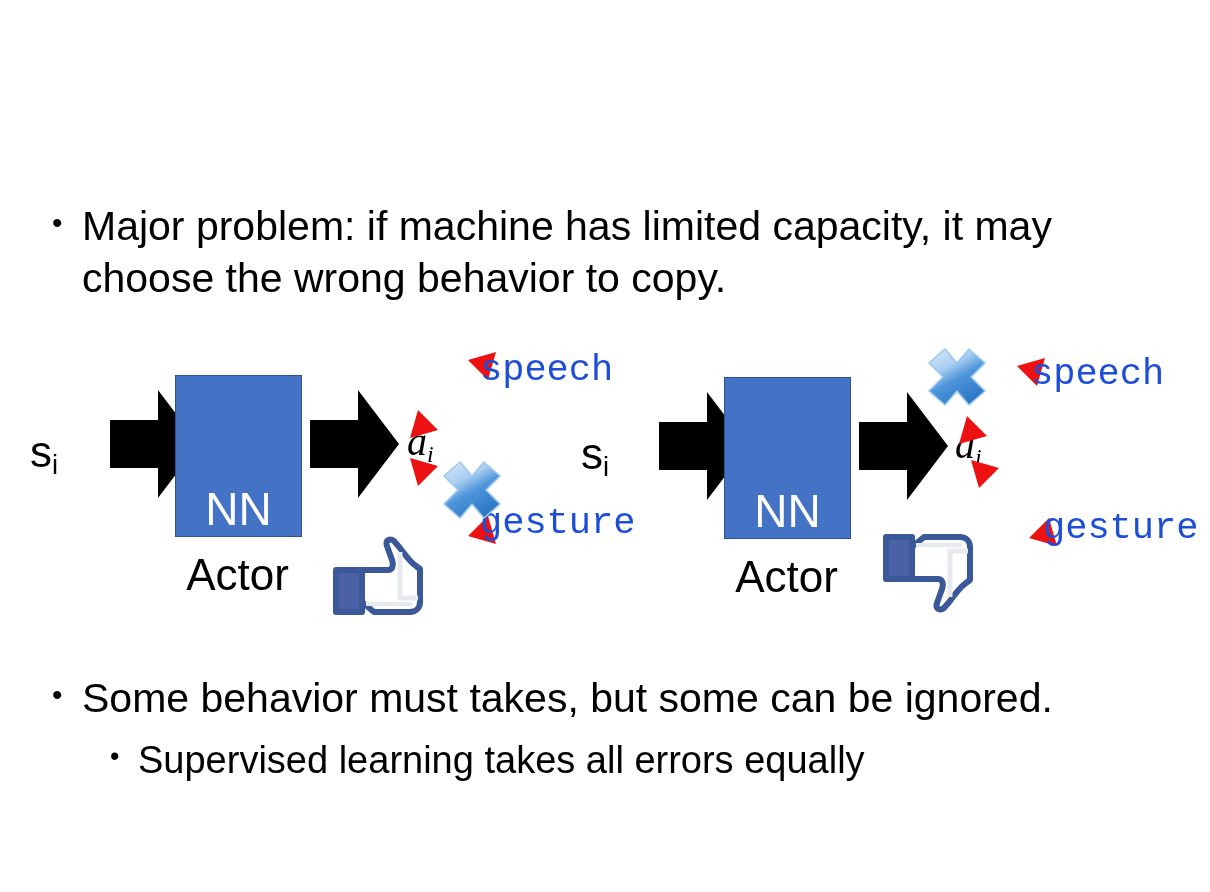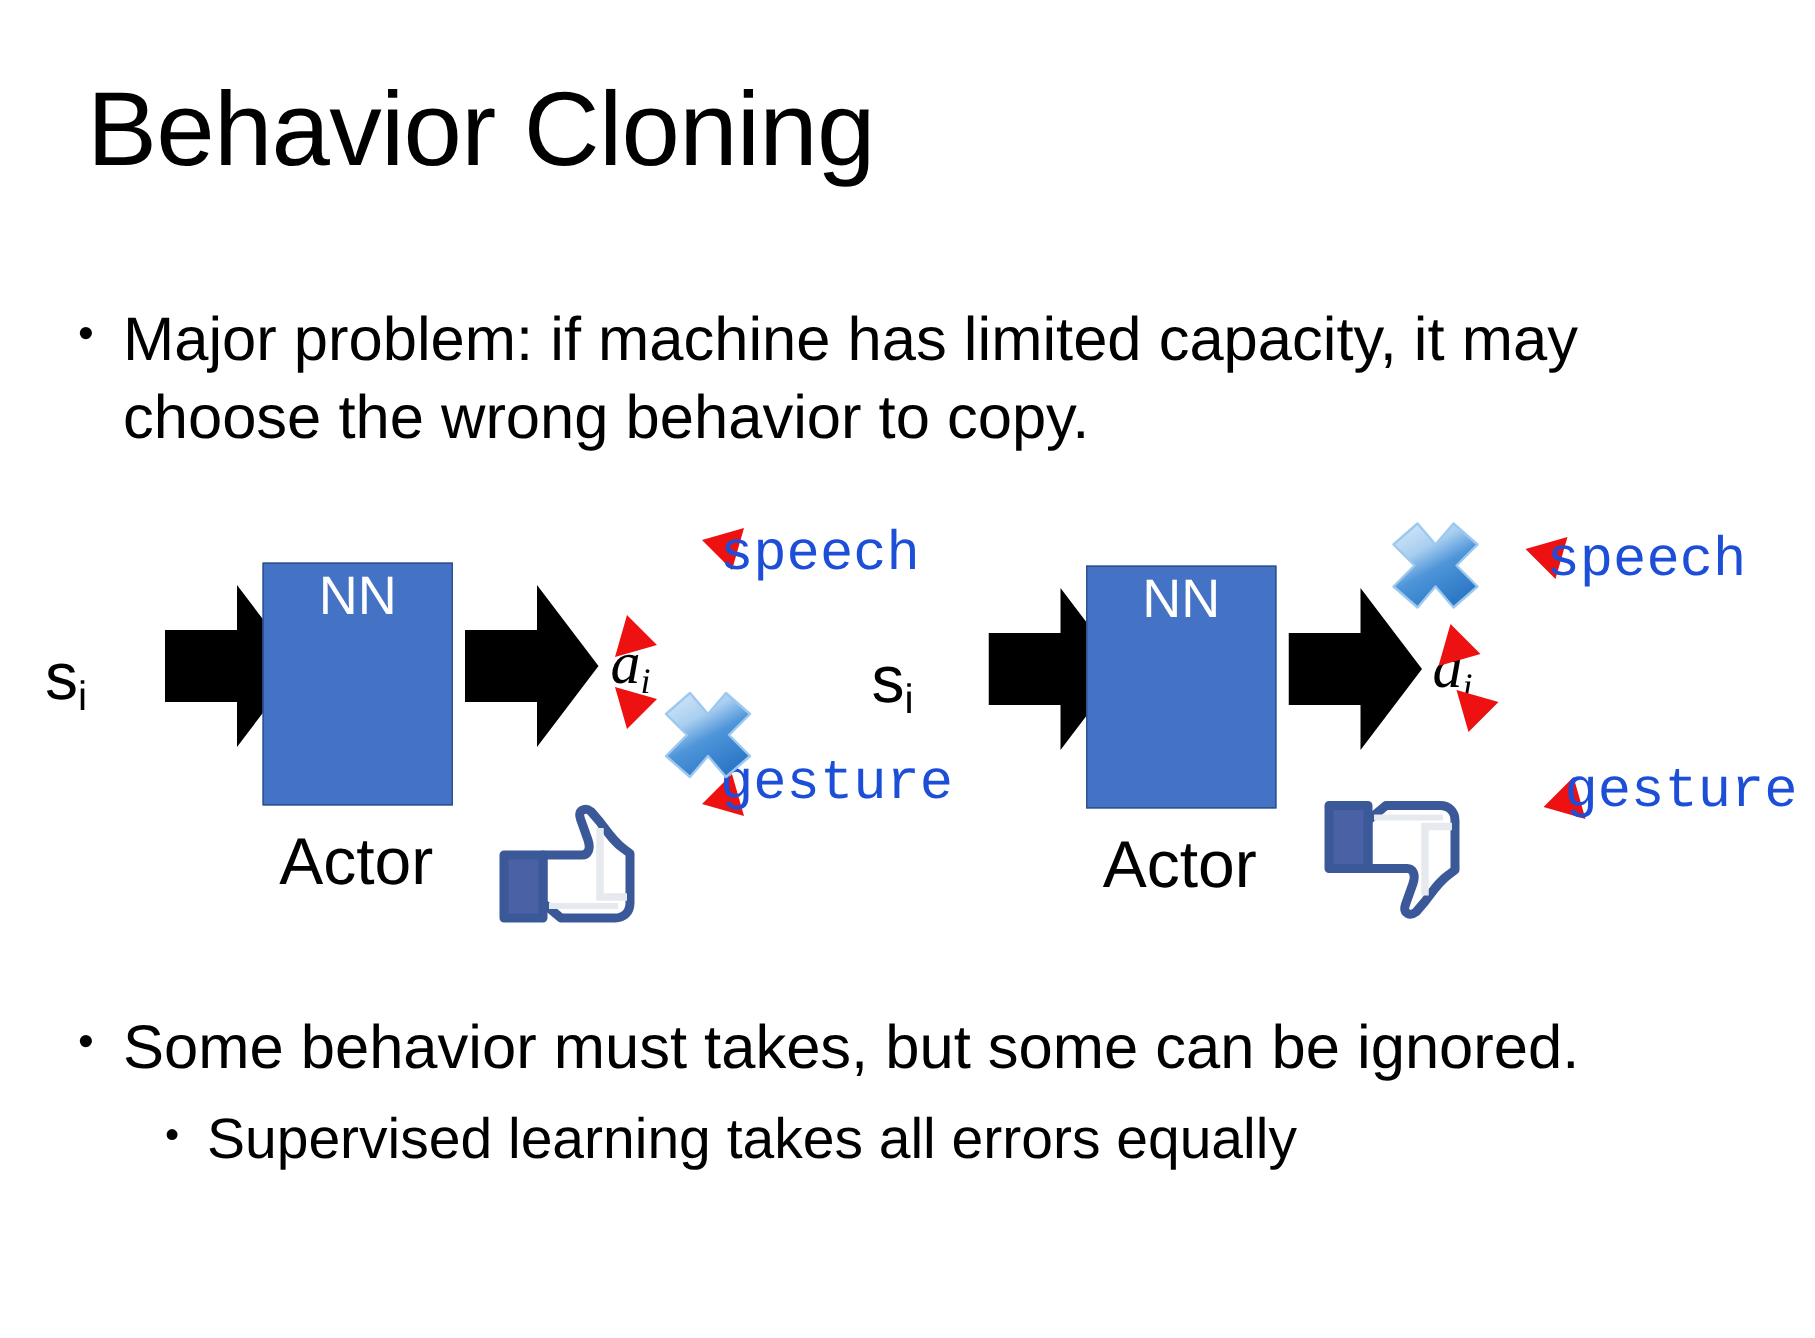--- a/index.html
+++ b/index.html
@@ -95,25 +95,25 @@
     vertical-align: baseline;
     position: relative;
     top: 0.26em;
   }
 
   .nn-box {
     position: absolute;
     background: #4472C4;
     border: 1px solid #2F528F;
     display: flex;
-    align-items: flex-start;
+    align-items: flex-end;
     justify-content: center;
     color: #ffffff;
     font-family: "Liberation Sans", sans-serif;
-    font-size: 36px;
+    font-size: 46px;
   }
   .actor-label {
     position: absolute;
     font-family: "Liberation Sans", sans-serif;
     font-size: 44px;
     color: #000;
     text-align: center;
     line-height: 1;
   }
   .action-label {
@@ -141,21 +141,20 @@
   }
   .blockarrow, .dblarrow, .x-mark, .thumb { position: absolute; }
   .x-mark { width: 64px; height: 64px; }
   .thumb  { width: 96px; height: 88px; }
 </style>
 </head>
 <body>
 
 <div id="slide">
 
-  <div class="slide-title">Behavior Cloning</div>
 
   <div class="bullet-block" id="bullet-top">
     <div class="bullet-row">
       <span class="bullet-dot">•</span>
       <span class="bullet-text">Major problem: if machine has limited capacity, it may choose the wrong behavior to copy.</span>
     </div>
   </div>
 
   <div class="diagram" id="diagram-left">
 

